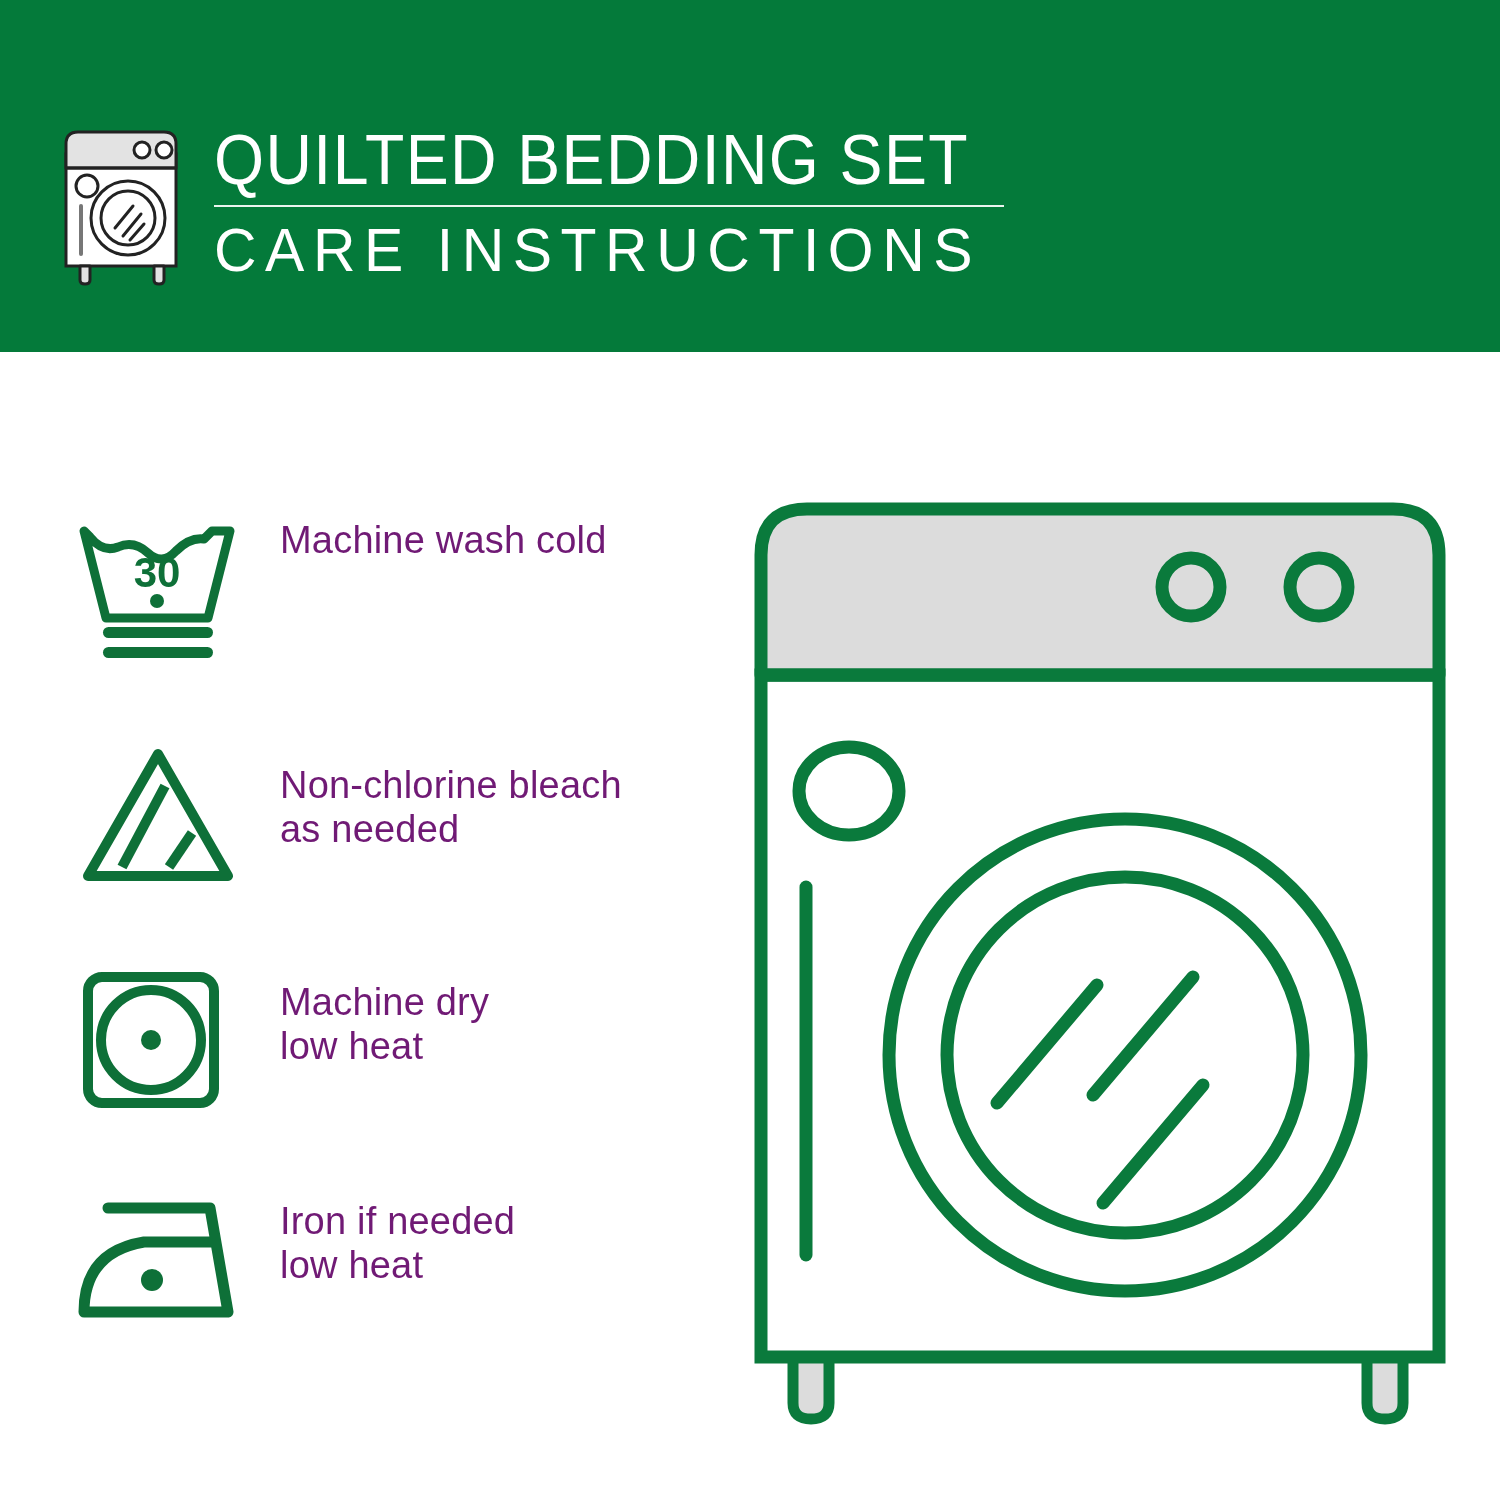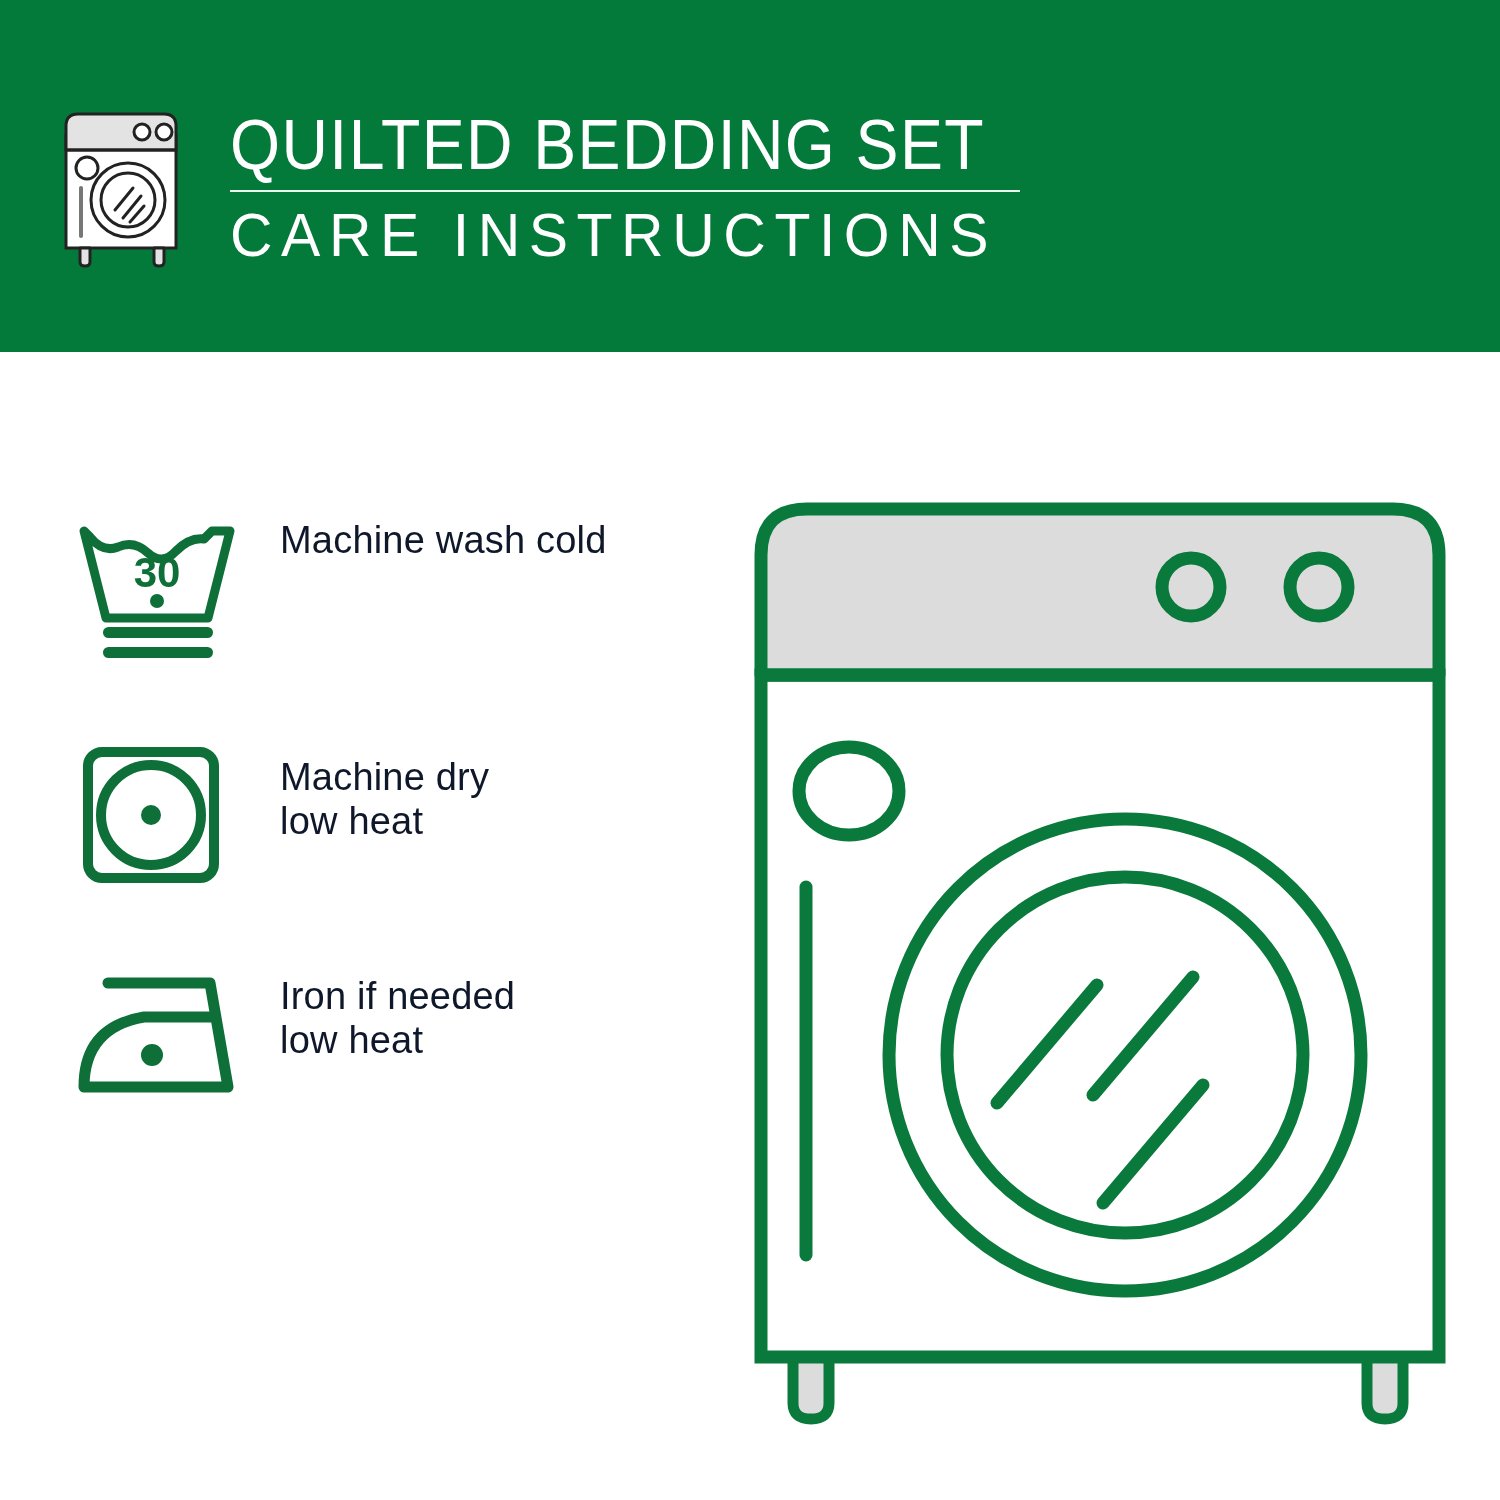--- a/index.html
+++ b/index.html
@@ -23,26 +23,25 @@
     position: absolute;
     left: 0;
     top: 0;
     width: 1500px;
     height: 352px;
     background: #047A3A;
   }
   .header-inner {
     position: absolute;
     left: 60px;
-    top: 88px;
+    top: 112px;
     width: 1000px;
     height: 180px;
     display: flex;
-    align-items: flex-end;
-    gap: 16px;
+    align-items: center;
   }
   .header-logo {
     width: 128px;
     height: 162px;
     flex: 0 0 128px;
     margin-top: 6px;
   }
   .header-text {
     margin-left: 26px;
     padding-top: 2px;
@@ -92,21 +91,21 @@
   .care-symbol {
     flex: 0 0 210px;
     width: 210px;
     height: 160px;
     display: flex;
     align-items: center;
     justify-content: flex-start;
   }
   .care-label {
     flex: 1 1 auto;
-    color: #0f172a;
+    color: #701a75;
     font-size: 38px;
     line-height: 44px;
     font-weight: 400;
     letter-spacing: 0.2px;
     padding-top: 8px;
   }
   .care-label span {
     display: block;
     white-space: nowrap;
   }
@@ -182,20 +181,35 @@
 
           <rect x="33" y="112" width="110" height="11" rx="5.5" fill="#0E7038"></rect>
           <rect x="33" y="132" width="110" height="11" rx="5.5" fill="#0E7038"></rect>
         </svg>
       </div>
       <div class="care-label">
         <span>Machine wash cold</span>
       </div>
     </div>
 
+    <div class="care-row row-bleach">
+      <div class="care-symbol">
+        <svg viewBox="0 0 190 150" width="190" height="150" aria-hidden="true">
+
+          <path d="M88 14 L158 136 L18 136 Z" fill="none" stroke="#0E7038" stroke-width="10" stroke-linejoin="round"></path>
+
+          <line x1="95" y1="46" x2="52" y2="127" stroke="#0E7038" stroke-width="10" stroke-linecap="butt"></line>
+          <line x1="122" y1="93" x2="99" y2="127" stroke="#0E7038" stroke-width="10" stroke-linecap="butt"></line>
+        </svg>
+      </div>
+      <div class="care-label">
+        <span>Non-chlorine bleach</span>
+        <span>as needed</span>
+      </div>
+    </div>
 
     <div class="care-row row-dry">
       <div class="care-symbol">
         <svg viewBox="0 0 190 150" width="190" height="150" aria-hidden="true">
           <rect x="18" y="12" width="126" height="126" rx="14" ry="14" fill="none" stroke="#0E7038" stroke-width="10"></rect>
           <circle cx="81" cy="75" r="50" fill="none" stroke="#0E7038" stroke-width="10"></circle>
           <circle cx="81" cy="75" r="10" fill="#0E7038"></circle>
         </svg>
       </div>
       <div class="care-label">

